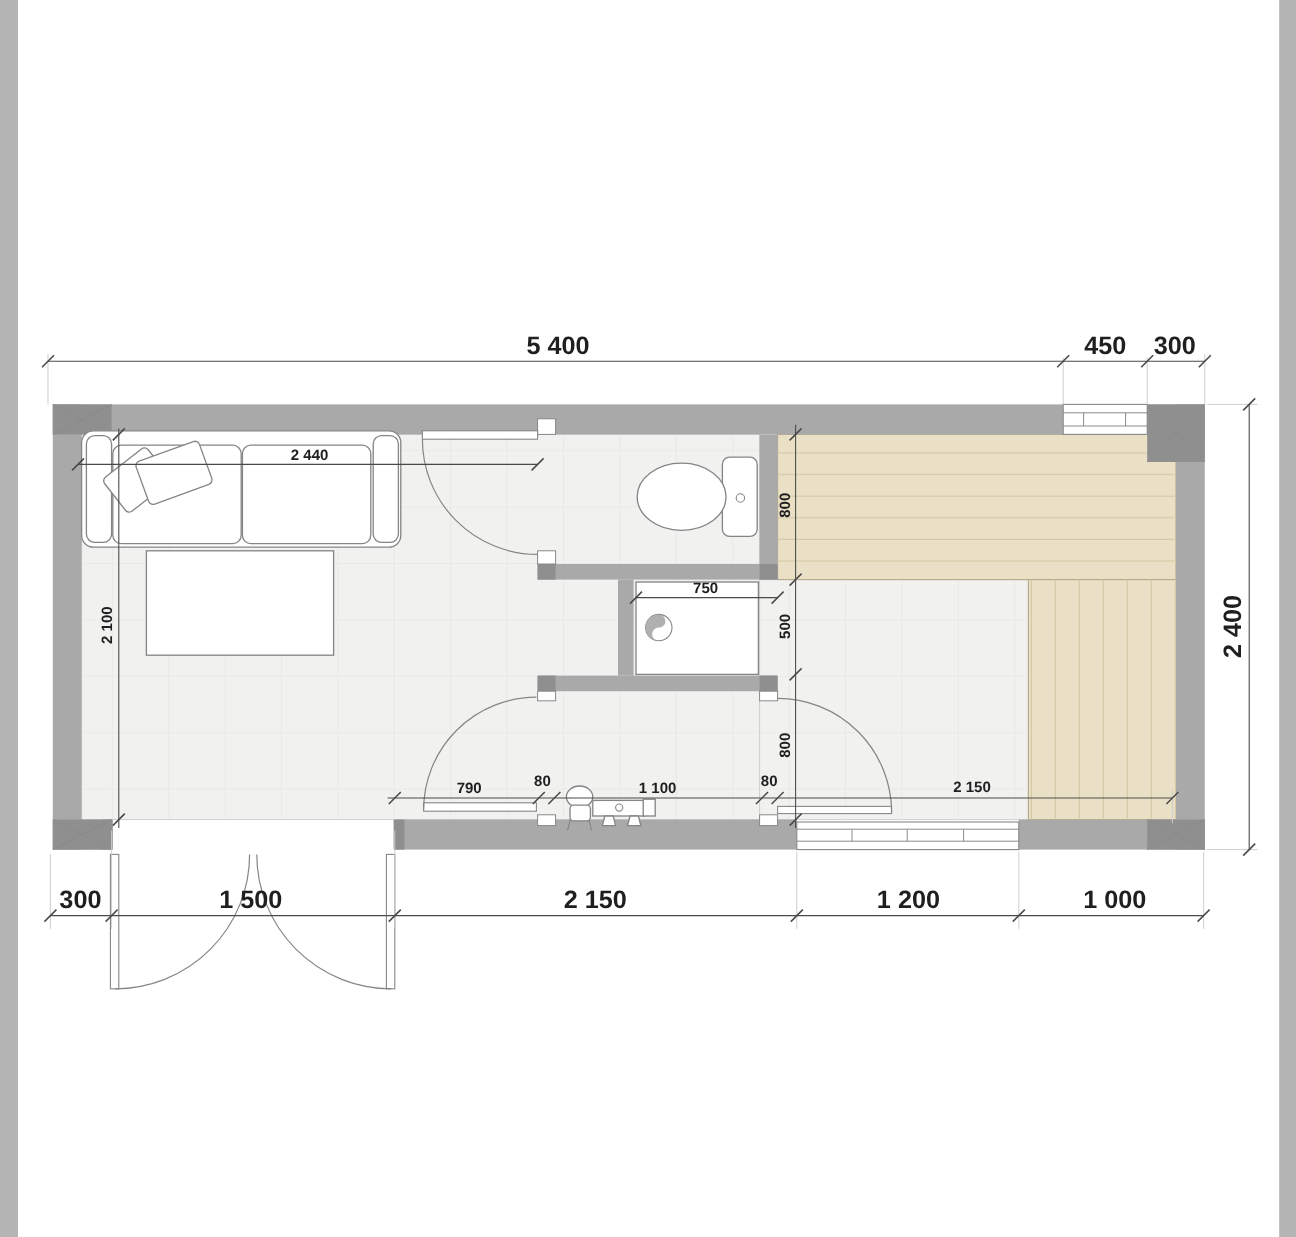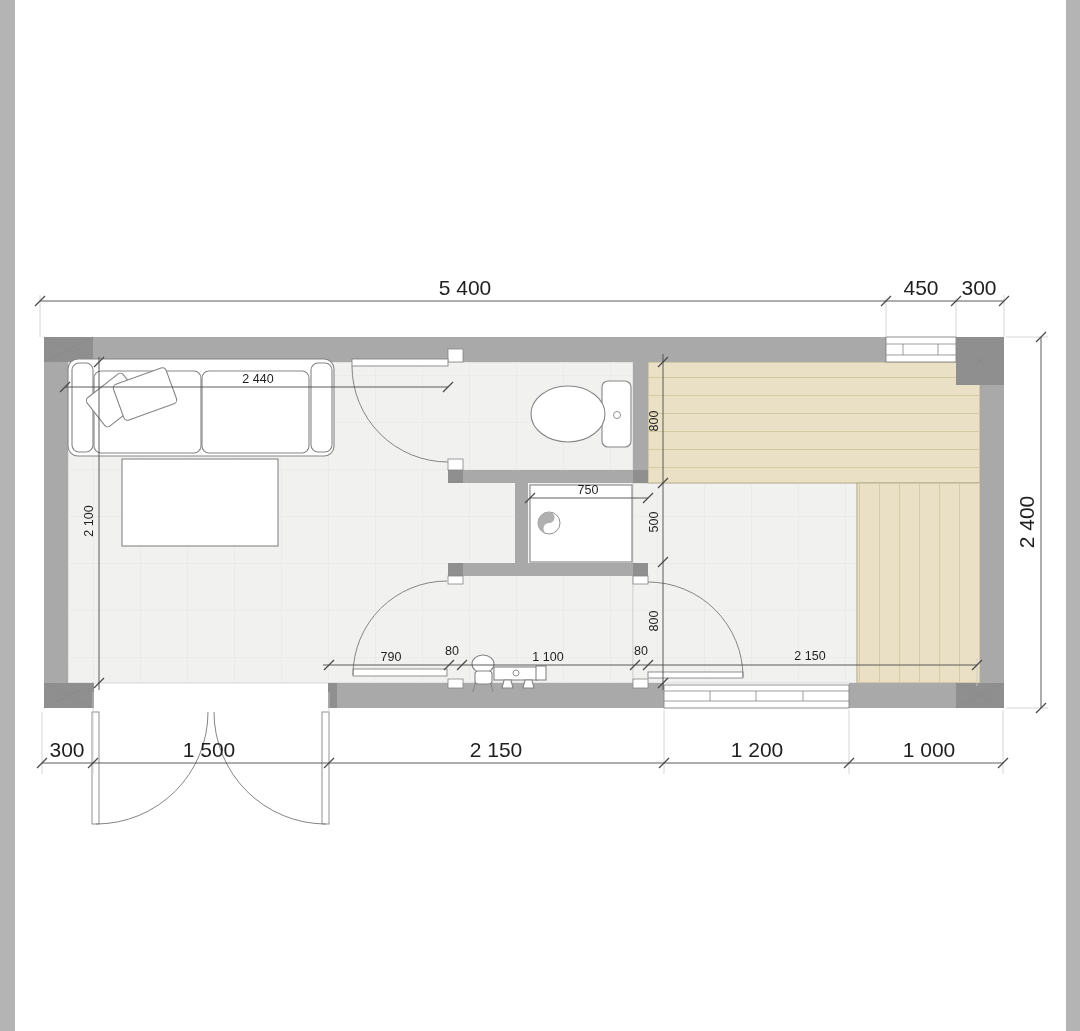--- a/index.html
+++ b/index.html
@@ -1,17 +1,17 @@
 <!DOCTYPE html>
 <html style="--edge: #b4b4b4; --wall: #a9a9a9; --wall_dark: #8f8f8f; --wall_line: #8a8a8a; --floor: #f1f1ef; --grid: #e4e4e2; --deck: #eae0c5; --deck_line: #d6caa6; --deck_edge: #b3a988; --stroke: #858585; --dim: #4a4a4a; --text: #1f1f1f;"><head>
 <meta charset="utf-8">
 <style>
   html,body{margin:0;padding:0;background:#ffffff;}
   .stage{position:relative;width:1080px;height:1031px;background:#fff;overflow:hidden;
-         font-family:"Liberation Sans", sans-serif;}
+         font-family:"Liberation Sans", sans-serif;font-weight:bold;}
   svg{position:absolute;left:0;top:0;}
   .edge{fill:var(--edge);}
   .wall{fill:var(--wall);}
   .wall-dark{fill:var(--wall_dark);}
   .jamb{fill:#ffffff;stroke:var(--stroke);stroke-width:0.8;}
   .floor{fill:var(--floor);stroke:#cfcfcf;stroke-width:0.8;}
   .deck{fill:var(--deck);stroke:var(--deck_edge);stroke-width:0.9;}
   .cornerline{stroke:var(--wall_line);stroke-width:0.8;}
   .furn{fill:#ffffff;stroke:var(--stroke);stroke-width:1.1;}
   .furn-thin{fill:none;stroke:var(--stroke);stroke-width:0.9;}

